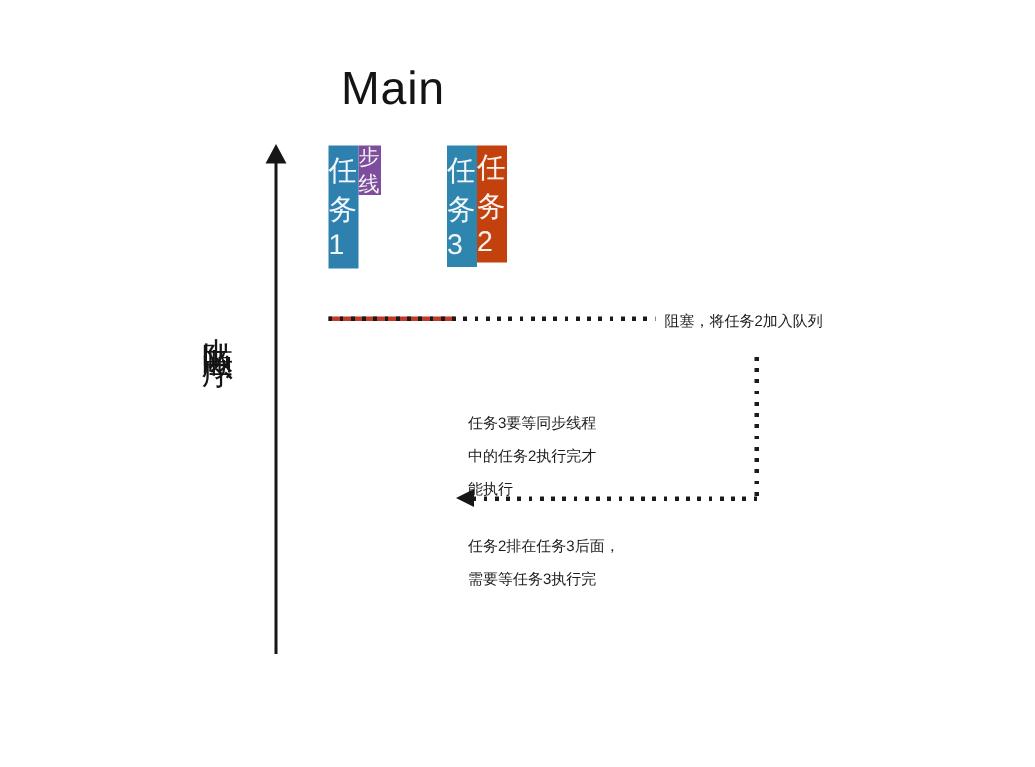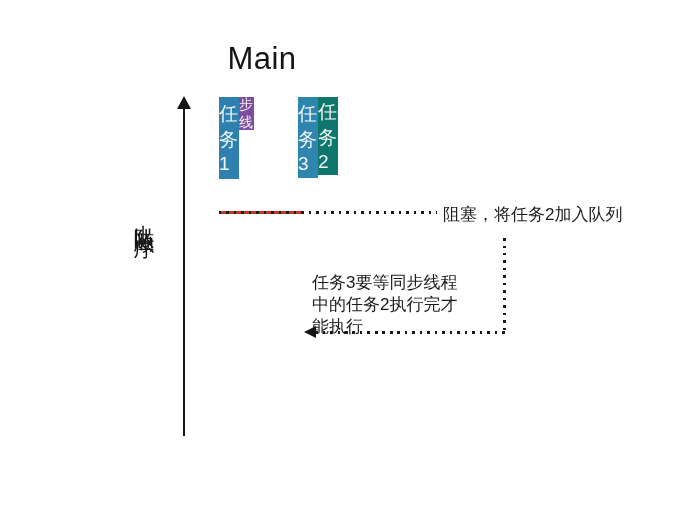--- a/index.html
+++ b/index.html
@@ -95,21 +95,21 @@
     left: 304px;
     top: 326px;
     width: 0; height: 0;
     border-top: 6px solid transparent;
     border-bottom: 6px solid transparent;
     border-right: 12px solid #161616;
     z-index: 3;
   }
   .note {
     position: absolute;
-    font-size: 17px;
+    font-size: 10px;
     line-height: 22px;
     color: #1c1c1c;
     white-space: pre-line;
   }
   .note1 { left: 443px; top: 204px; }
   .note2 { left: 312px; top: 236px; margin-top: 36px; }
   .note3 { left: 312px; top: 354px; }
 </style>
 </head>
 <body>
@@ -126,35 +126,37 @@
   <div class="queue">
       <div class="qblock" style="background: rgb(46, 128, 174); height: 82px;">
         <span style="font-size: 19px;">任务1</span>
       </div>
       <div class="qblock" style="background: rgb(124, 78, 157); height: 33px;">
         <span style="font-size: 14px;">同步线程</span>
       </div>
       <div class="qblock" style="background: rgb(46, 133, 174); height: 81px; margin-left: 44px;">
         <span style="font-size: 19px;">任务3</span>
       </div>
-      <div class="qblock" style="background: #0f766e; height: 78px;">
+      <div class="qblock" style="background: #c2410c; height: 78px;">
         <span style="font-size: 19px;">任务2</span>
       </div>
       <div class="qblock" style="background: rgb(177, 64, 49); height: 62px;">
         <span style="font-size: 19px;"></span>
       </div>
     </div>
 
   <div class="sep" style="background: rgb(194, 58, 40);"></div>
 
   <div class="dots-h dots1" style="background-image: repeating-linear-gradient(to right, rgb(26, 26, 26) 0px, rgb(26, 26, 26) 2.5px, transparent 2.5px, transparent 7.5px);"></div>
   <div class="dots-v" style="background-image: repeating-linear-gradient(rgb(26, 26, 26) 0px, rgb(26, 26, 26) 2.5px, transparent 2.5px, transparent 7.5px);"></div>
   <div class="dots-h dots2" style="background-image: repeating-linear-gradient(to right, rgb(26, 26, 26) 0px, rgb(26, 26, 26) 2.5px, transparent 2.5px, transparent 7.5px);"></div>
   <div class="arrow-head-left"></div>
 
   <div class="note note1">阻塞，将任务2加入队列</div>
 
   <div class="note note2">任务3要等同步线程
 中的任务2执行完才
 能执行</div>
 
+  <div class="note note3">任务2排在任务3后面，
+需要等任务3执行完</div>
 
 </div>
 
 </body></html>

